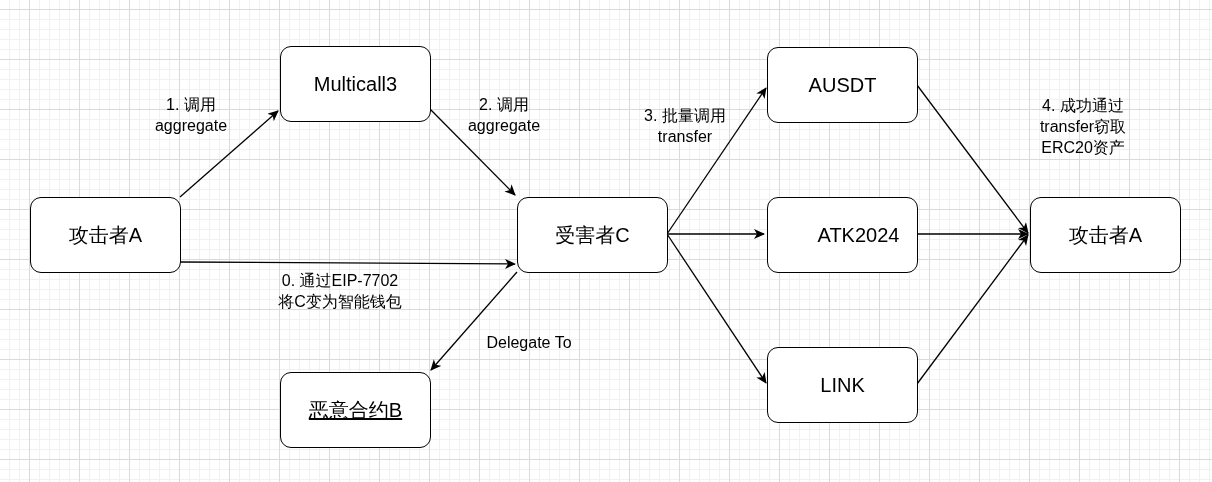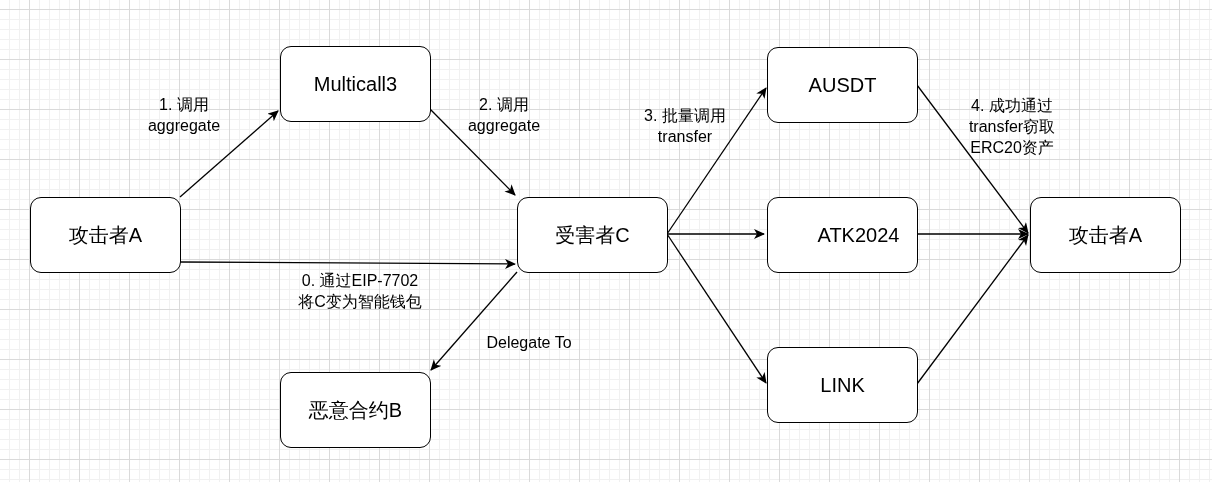--- a/index.html
+++ b/index.html
@@ -45,42 +45,42 @@
   <line x1="667" y1="234" x2="764" y2="234" stroke="#000" stroke-width="1.3" marker-end="url(#arrow)"></line>
   <line x1="667" y1="234" x2="766" y2="383" stroke="#000" stroke-width="1.3" marker-end="url(#arrow)"></line>
   <line x1="917" y1="85" x2="1028" y2="233" stroke="#000" stroke-width="1.3" marker-end="url(#arrow)"></line>
   <line x1="917" y1="234" x2="1028" y2="234" stroke="#000" stroke-width="1.3" marker-end="url(#arrow)"></line>
   <line x1="917" y1="384" x2="1028" y2="235" stroke="#000" stroke-width="1.3" marker-end="url(#arrow)"></line>
 </svg>
 
 <div class="node" style="left:30px; top:197px;">攻击者A</div>
 <div class="node" style="left:280px; top:34px;margin-top:12px;">Multicall3</div>
 <div class="node" style="left:517px; top:197px;">受害者C</div>
-<div class="node" style="left:280px; top:372px;">恶意合约B</div>
+<div class="node" style="left:280px; top:372px;text-decoration:underline;">恶意合约B</div>
 <div class="node" style="left:767px; top:47px;text-align:center;">AUSDT</div>
 <div class="node" style="left:767px; top:197px;padding-left:32px;">ATK2024</div>
 <div class="node" style="left:767px; top:347px;">LINK</div>
 <div class="node" style="left:1030px; top:197px;">攻击者A</div>
 
-<div class="label" style="left:184px; top:94px;">
+<div class="label" style="left:191px; top:94px;">
   <div>1. 调用</div>
   <div>aggregate</div>
 </div>
 <div class="label" style="left:504px; top:94px;">
   <div>2. 调用</div>
   <div>aggregate</div>
 </div>
 <div class="label" style="left:685px; top:105px;">
   <div>3. 批量调用</div>
   <div>transfer</div>
 </div>
-<div class="label" style="left:1012px; top:95px;">
+<div class="label" style="left:1083px; top:95px;">
   <div>4. 成功通过</div>
   <div>transfer窃取</div>
   <div>ERC20资产</div>
 </div>
-<div class="label" style="left:360px; top:270px;">
+<div class="label" style="left:340px; top:270px;">
   <div>0. 通过EIP-7702</div>
   <div>将C变为智能钱包</div>
 </div>
 <div class="label" style="left:529px; top:332px;">
   <div>Delegate To</div>
 </div>
 
 </body></html>

